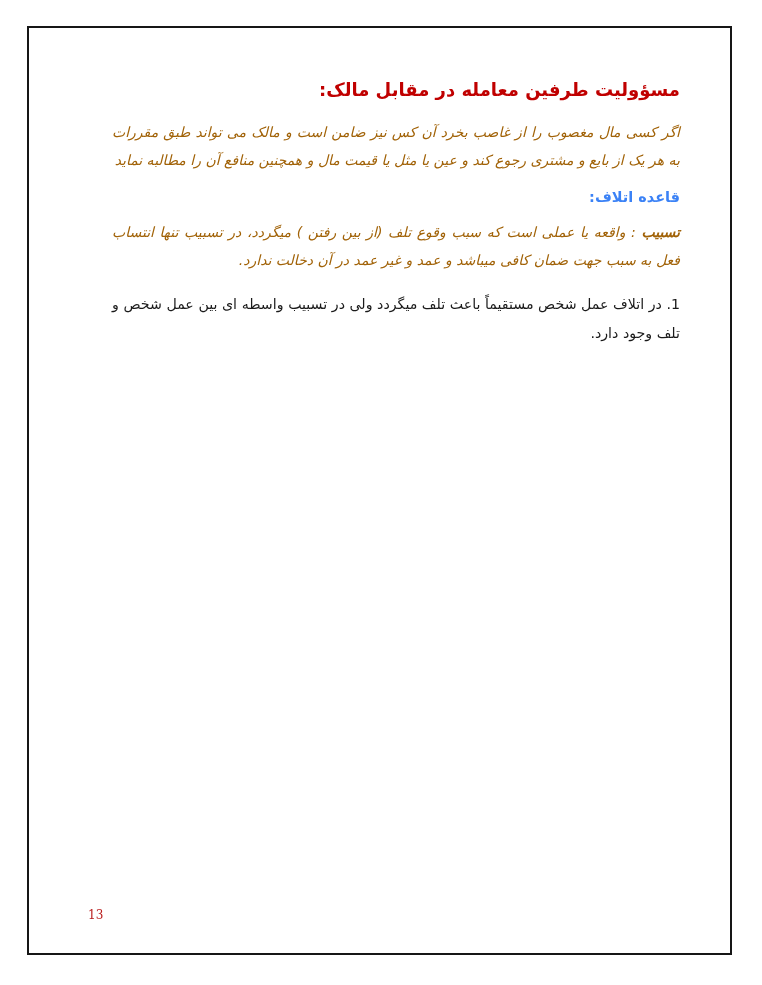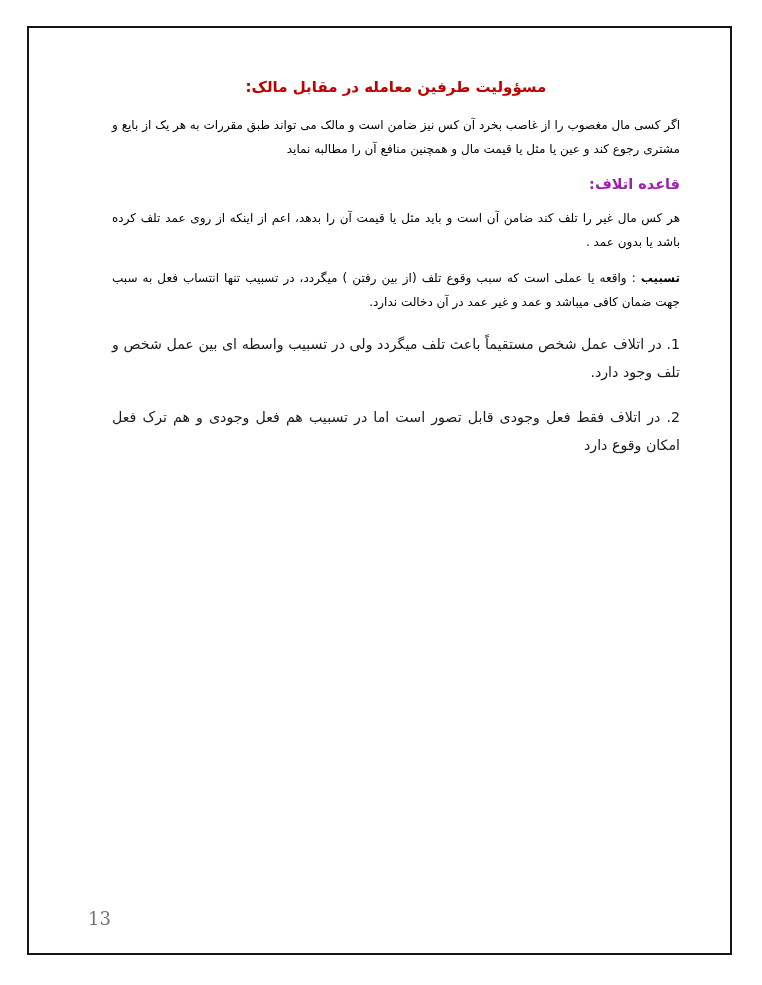--- a/index.html
+++ b/index.html
@@ -40,48 +40,49 @@
     left: 112px;
     top: 76px;
     width: 568px;
     direction: rtl;
     text-align: right;
   }
 
   .heading-red {
     color: #C00000;
     font-weight: bold;
-    font-size: 15px;
+    font-size: 18px;
     line-height: 1.55;
     margin: 0 0 14px 0;
     direction: rtl;
-    text-align: center;
+    text-align: right;
     unicode-bidi: plaintext;
   }
 
   .heading-green {
-    color: #a21caf;
+    color: #3b82f6;
     font-weight: bold;
     font-size: 14.5px;
     line-height: 1.55;
     margin: 10px 0 10px 0;
     direction: rtl;
     text-align: right;
     unicode-bidi: plaintext;
   }
 
   .para {
-    color: #000000;
-    font-size: 12px;
+    color: #a16207;
+    font-size: 14px;
     line-height: 2.0;
     margin: 0 0 12px 0;
     direction: rtl;
     text-align: justify;
     text-align-last: right;
     unicode-bidi: plaintext;
+    font-style: italic;
   }
 
   .para b,
   .lead {
     font-weight: bold;
   }
 
   .numbered {
     color: #1a1a1a;
     font-size: 14.2px;
@@ -91,51 +92,49 @@
     text-align: justify;
     text-align-last: right;
     unicode-bidi: plaintext;
   }
 
   .page-number {
     position: absolute;
     left: 88px;
     top: 908px;
     font-family: "DejaVu Serif", "Liberation Serif", serif;
-    font-size: 18px;
-    color: #737373;
+    font-size: 12px;
+    color: #b91c1c;
     direction: ltr;
     text-align: center;
   }
 </style>
 </head>
 <body>
 
 <div class="page-canvas">
 
   <div class="page-border"></div>
 
   <div class="content">
 
     <h1 class="heading-red">مسؤولیت طرفین معامله در مقابل مالک:</h1>
 
     <p class="para">اگر کسی مال مغصوب را از غاصب بخرد آن کس نیز ضامن است و مالک می تواند طبق مقررات به هر یک از بایع و مشتری رجوع کند و عین یا مثل یا قیمت مال و همچنین منافع آن را مطالبه نماید</p>
 
     <h2 class="heading-green">قاعده اتلاف:</h2>
 
-    <p class="para">هر کس مال غیر را تلف کند ضامن آن است و باید مثل یا قیمت آن را بدهد، اعم از اینکه از روی عمد تلف کرده باشد یا بدون عمد .</p>
 
 
 
 
     <p class="para"><b>تسبیب</b><span> : واقعه یا عملی است که سبب وقوع تلف (از بین رفتن ) میگردد، در تسبیب تنها انتساب فعل به سبب جهت ضمان کافی میباشد و عمد و غیر عمد در آن دخالت ندارد.</span></p>
 
 
     <p class="numbered">1. در اتلاف عمل شخص مستقیماً باعث تلف میگردد ولی در تسبیب واسطه ای بین عمل شخص و تلف وجود دارد.</p>
 
-    <p class="numbered">2. در اتلاف فقط فعل وجودی قابل تصور است اما در تسبیب هم فعل وجودی و هم ترک فعل امکان وقوع دارد</p>
 
 
   </div>
 
   <div class="page-number">13</div>
 
 </div>
 
 </body></html>

